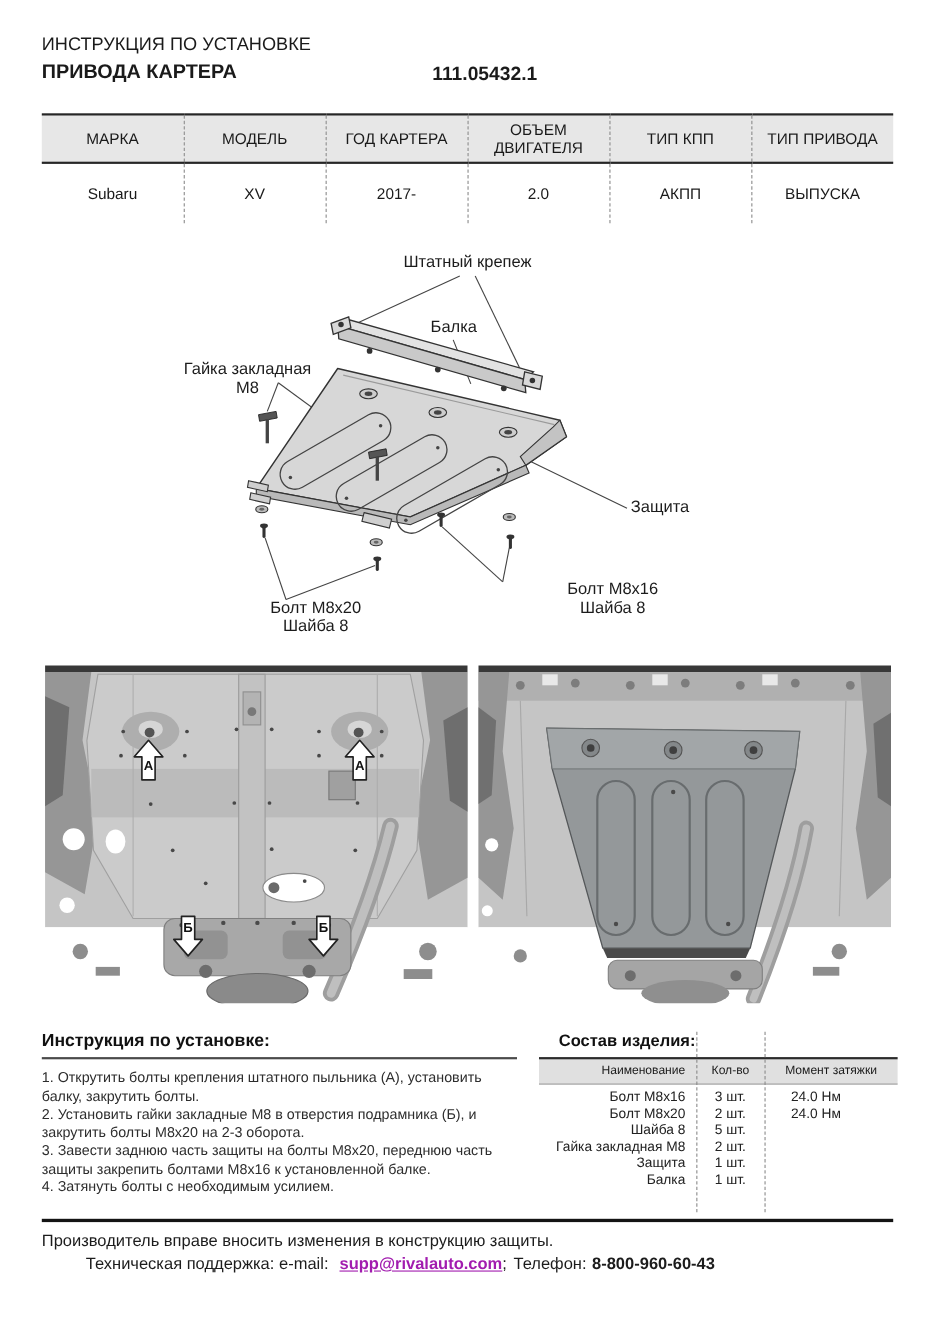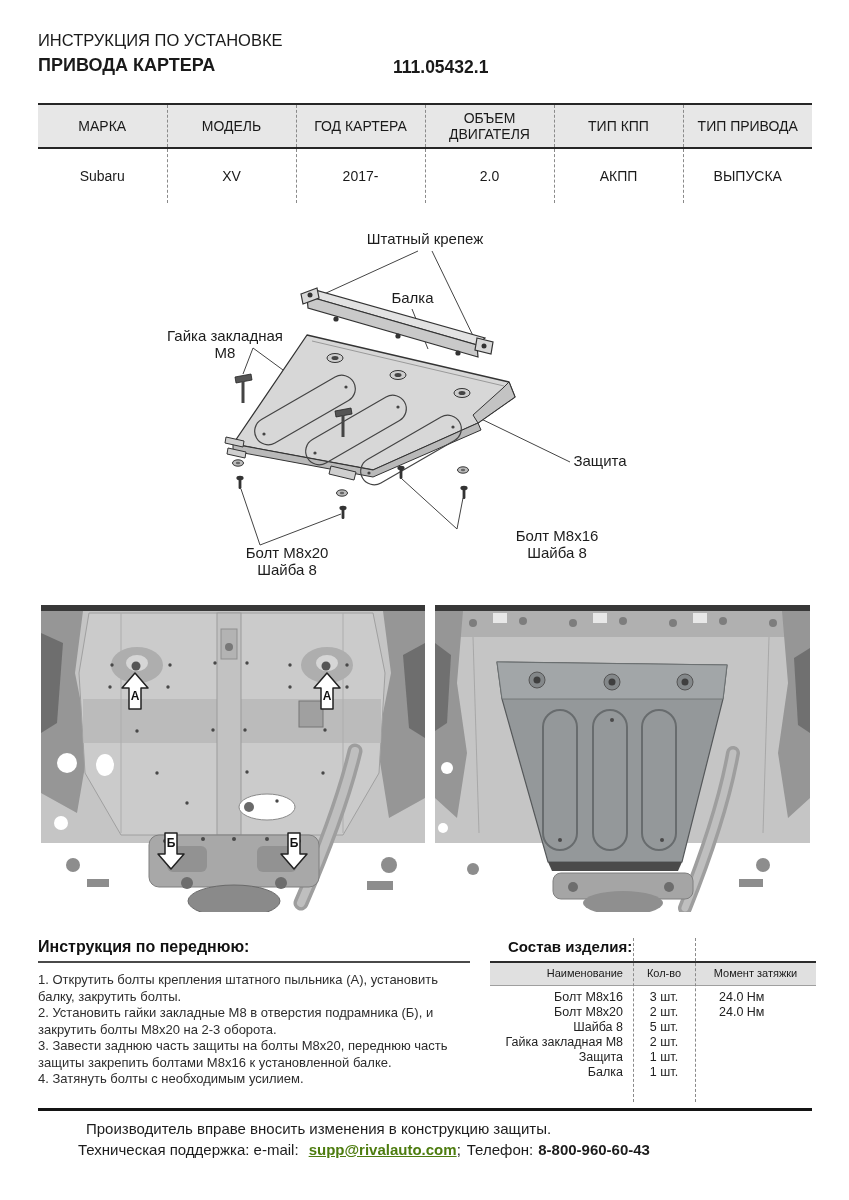--- a/index.html
+++ b/index.html
@@ -52,24 +52,24 @@
   .ph-tq   { width:121px; text-align:center; }
   .parts-rows { margin-top:4px; }
   .parts-row { display:flex; height:15px; line-height:15px; font-size:12.5px; color:#222; }
   .pr-name { width:143px; text-align:right; padding-right:10px; box-sizing:border-box; }
   .pr-qty  { width:62px;  text-align:center; }
   .pr-tq   { width:121px; text-align:left; padding-left:24px; box-sizing:border-box; }
 
   
   .footer { position:absolute; left:38px; top:1108px; width:774px; }
   .footer .rule { border-top:3px solid #141414; }
-  .f1 { margin-top:9px; font-size:15px; color:#1c1c1c;margin-left:48px; }
+  .f1 { margin-top:9px; font-size:15px; color:#1c1c1c; }
   .f2 { margin-top:4px; font-size:15px; color:#1c1c1c; }
   .f2 .support { margin-right:10px;margin-left:40px; }
-  .email { color:#4d7c0f; font-weight:bold; text-decoration:underline; }
+  .email { color:#a21caf; font-weight:bold; text-decoration:underline; }
   .semi  { margin-right:6px; }
   .plabel{ margin-right:5px; }
   .phone { font-weight:bold; }
 </style>
 </head>
 <body>
 
 <div class="page">
 
   <div class="doc-type">ИНСТРУКЦИЯ ПО УСТАНОВКЕ</div>
@@ -329,21 +329,21 @@
       </g>
       <g fill="#4a4a4a">
         <circle cx="179" cy="117" r="2"></circle>
           <circle cx="127" cy="237" r="2"></circle>
           <circle cx="229" cy="237" r="2"></circle>
       </g>
     </svg>
   </div>
 
   <div class="install">
-    <h2>Инструкция по переднюю:</h2>
+    <h2>Инструкция по установке:</h2>
     <div class="rule"></div>
     <div class="steps">
       <p>1. Открутить болты крепления штатного пыльника (А), установить балку, закрутить болты.</p>
       <p>2. Установить гайки закладные М8 в отверстия подрамника (Б), и закрутить болты М8х20 на 2-3 оборота.</p>
       <p>3. Завести заднюю часть защиты на болты М8х20, переднюю часть защиты закрепить болтами М8х16 к установленной балке.</p>
       <p>4. Затянуть болты с необходимым усилием.</p>
     </div>
   </div>
 
   <div class="parts">

